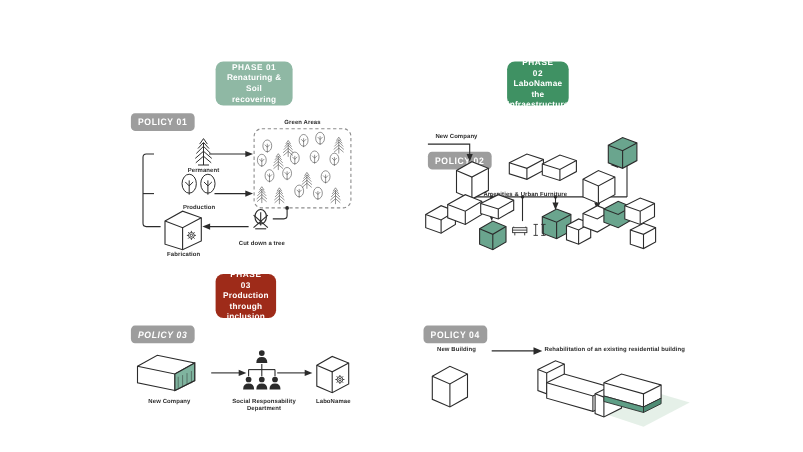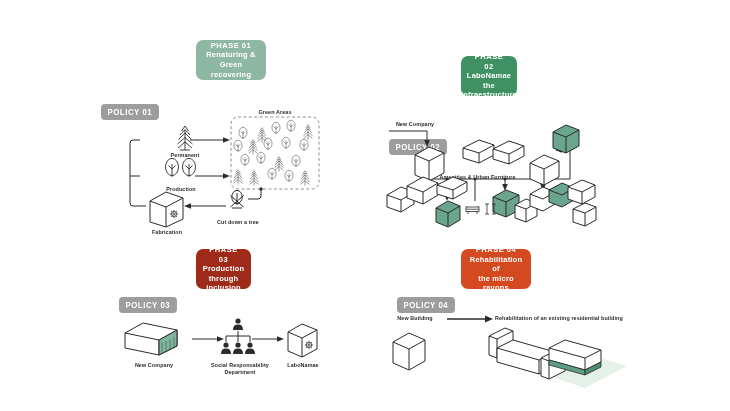--- a/index.html
+++ b/index.html
@@ -49,27 +49,27 @@
 
   .quad{position:absolute;}
 </style>
 </head>
 <body>
 
 <div class="canvas">
 
   <div class="quad" style="left:0;top:0;width:365px;height:240px;">
 
-    <div class="abs phase-badge" id="badge1" style="left:196px;top:40px;width:70px;height:40px;background:#8fb8a4;">
+    <div class="abs phase-badge" id="badge1" style="left:196px;top:56px;width:70px;height:40px;background:#8fb8a4;">
       <div class="pb-title">PHASE 01</div>
       <div class="pb-l1">Renaturing &amp;</div>
-      <div class="pb-l2">Green recovering</div>
-    </div>
-
-    <div class="abs" style="left:101px;top:101px;">
+      <div class="pb-l2">Soil recovering</div>
+    </div>
+
+    <div class="abs" style="left:119px;top:101px;">
       <span class="policy-pill">POLICY 01</span>
     </div>
 
     <div class="abs cap" style="left:230px;top:109px;width:90px;">Green Areas</div>
 
     <svg class="abs" style="left:0;top:0;" width="365" height="240">
 
       <rect class="dash" x="231" y="117" width="88" height="72" rx="7" ry="7" stroke-width="1"></rect>
 
       <path class="ln" d="M140 140 L133 140 Q130 140 130 143 L130 203 Q130 206 133 206 L146 206" stroke-width="1"></path>
@@ -412,21 +412,21 @@
   </div>
 
   <div class="quad" style="left:0;top:240px;width:365px;height:171px;">
 
     <div class="abs phase-badge" id="badge3" style="left:196px;top:9px;width:55px;height:40px;background:#9e2b19;">
       <div class="pb-title">PHASE 03</div>
       <div class="pb-l1">Production</div>
       <div class="pb-l2">through inclusion</div>
     </div>
 
-    <div class="abs" style="left:119px;top:54px;">
+    <div class="abs" style="left:119px;top:54px;font-style:italic;">
       <span class="policy-pill">POLICY 03</span>
     </div>
 
     <svg class="abs" style="left:0;top:0;" width="365" height="171">
 
       <path class="ln" d="M192 99 L218 99" stroke-width="1"></path>
       <polygon points="224,99 217,96.2 217,101.8" fill="#2b2b2b"></polygon>
       <path class="ln" d="M252 99 L278 99" stroke-width="1"></path>
       <polygon points="284,99 277,96.2 277,101.8" fill="#2b2b2b"></polygon>
 
@@ -478,27 +478,22 @@
     <div class="abs cap" style="left:126px;top:122px;width:56px;">New Company</div>
     <div class="abs cap wrap" style="left:202px;top:122px;width:76px;">
       <span>Social Responsability</span><br>
       <span>Department</span>
     </div>
     <div class="abs cap" style="left:276px;top:122px;width:54px;">LaboNamae</div>
   </div>
 
   <div class="quad" style="left:365px;top:240px;width:365px;height:171px;">
 
-    <div class="abs phase-badge" id="badge4" style="left:96px;top:9px;width:70px;height:40px;background:#d4491f;">
-      <div class="pb-title">PHASE 04</div>
-      <div class="pb-l1">Rehabilitation of</div>
-      <div class="pb-l2">the micro rayons</div>
-    </div>
-
-    <div class="abs" style="left:32px;top:54px;">
+
+    <div class="abs" style="left:20px;top:54px;">
       <span class="policy-pill">POLICY 04</span>
     </div>
 
     <div class="abs cap" style="left:22px;top:75px;width:56px;">New Building</div>
     <div class="abs cap" style="left:130px;top:75px;width:180px;text-align:left;">Rehabilitation of an existing residential building</div>
 
     <svg class="abs" style="left:0;top:0;" width="365" height="171">
 
       <path class="ln" d="M82 79 L122 79" stroke-width="1.3"></path>
       <polygon points="128,79 120,75.6 120,82.4" fill="#2b2b2b"></polygon>

